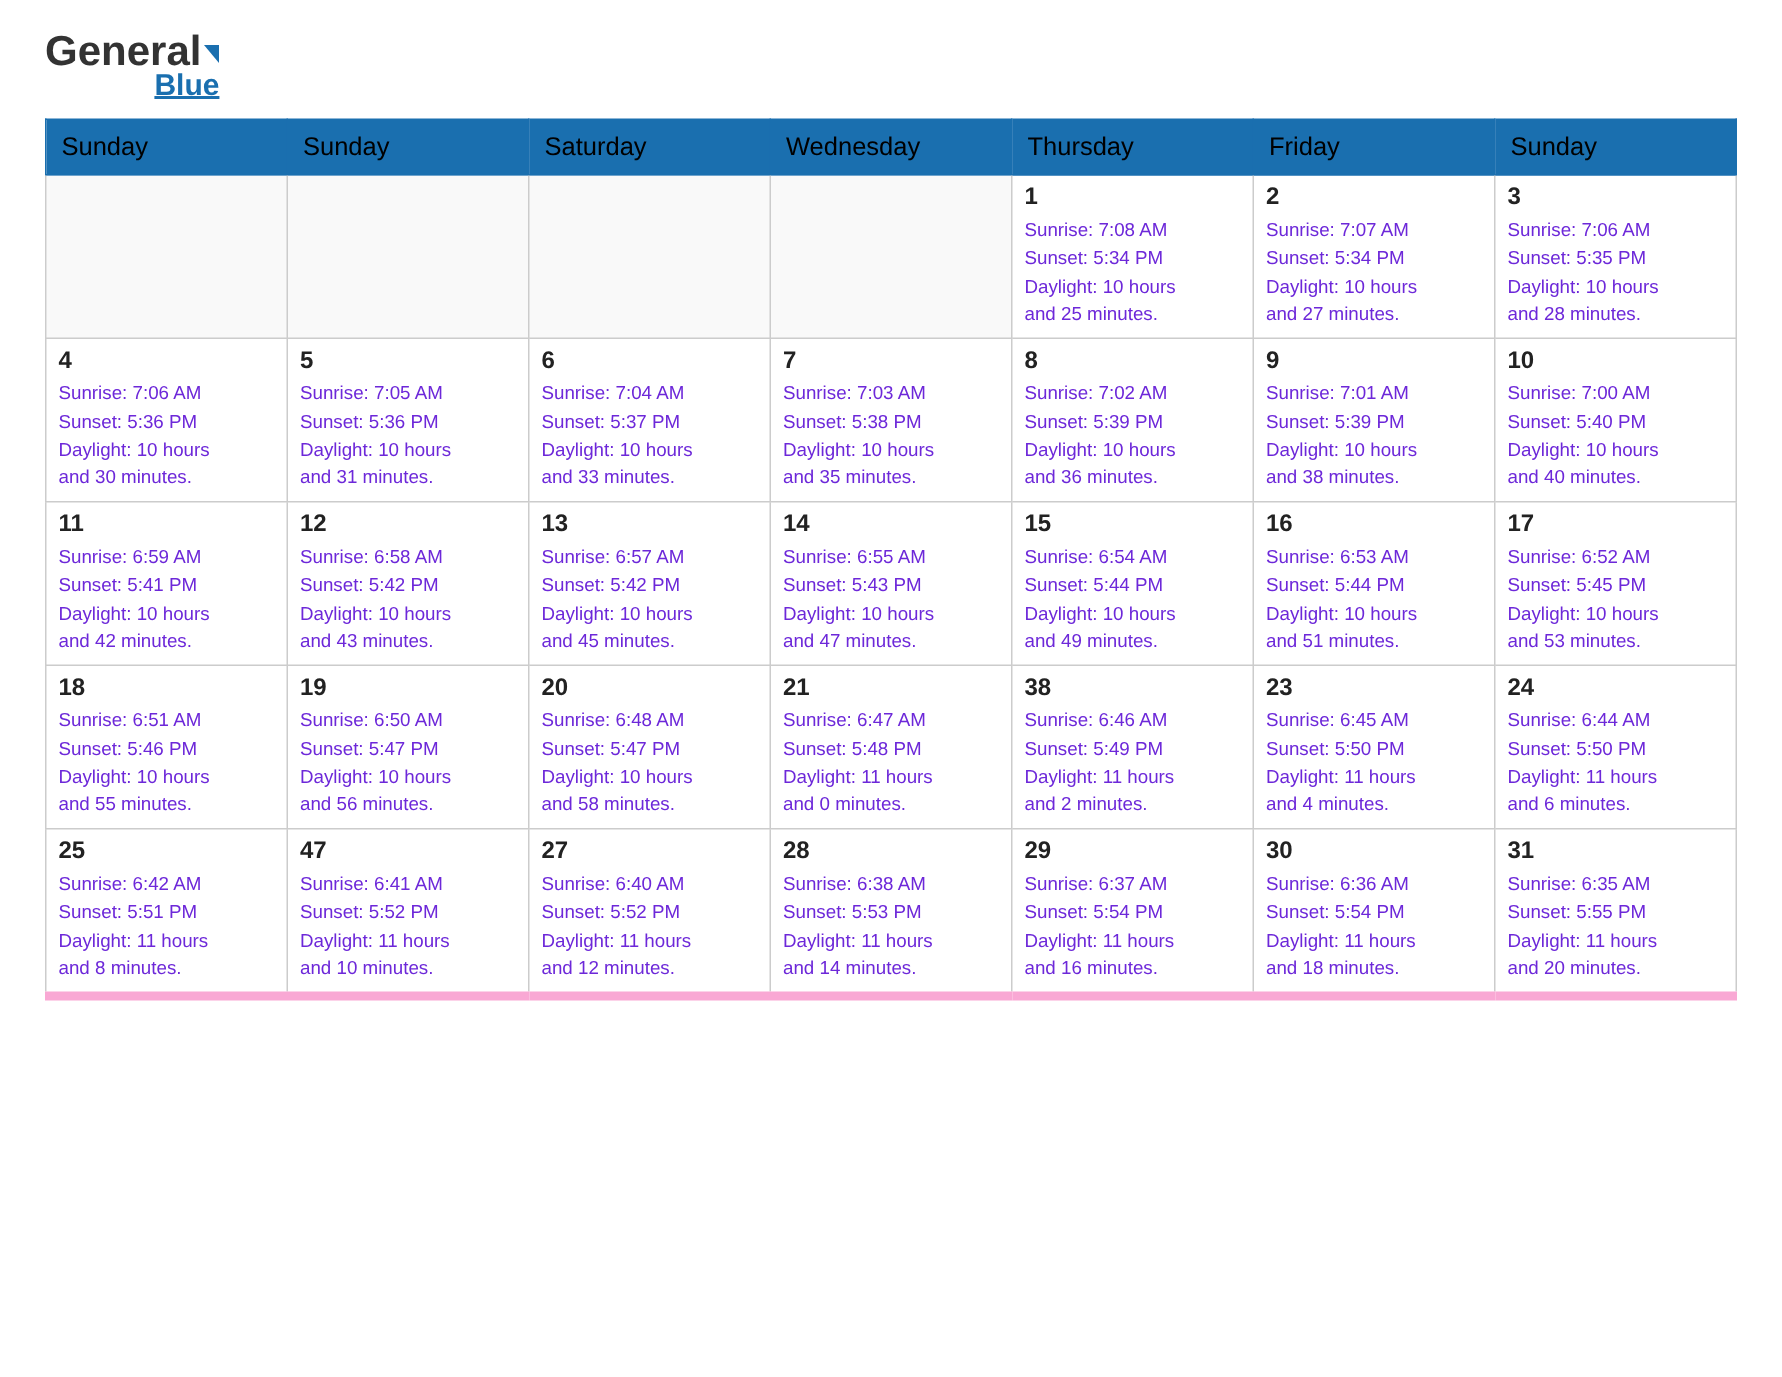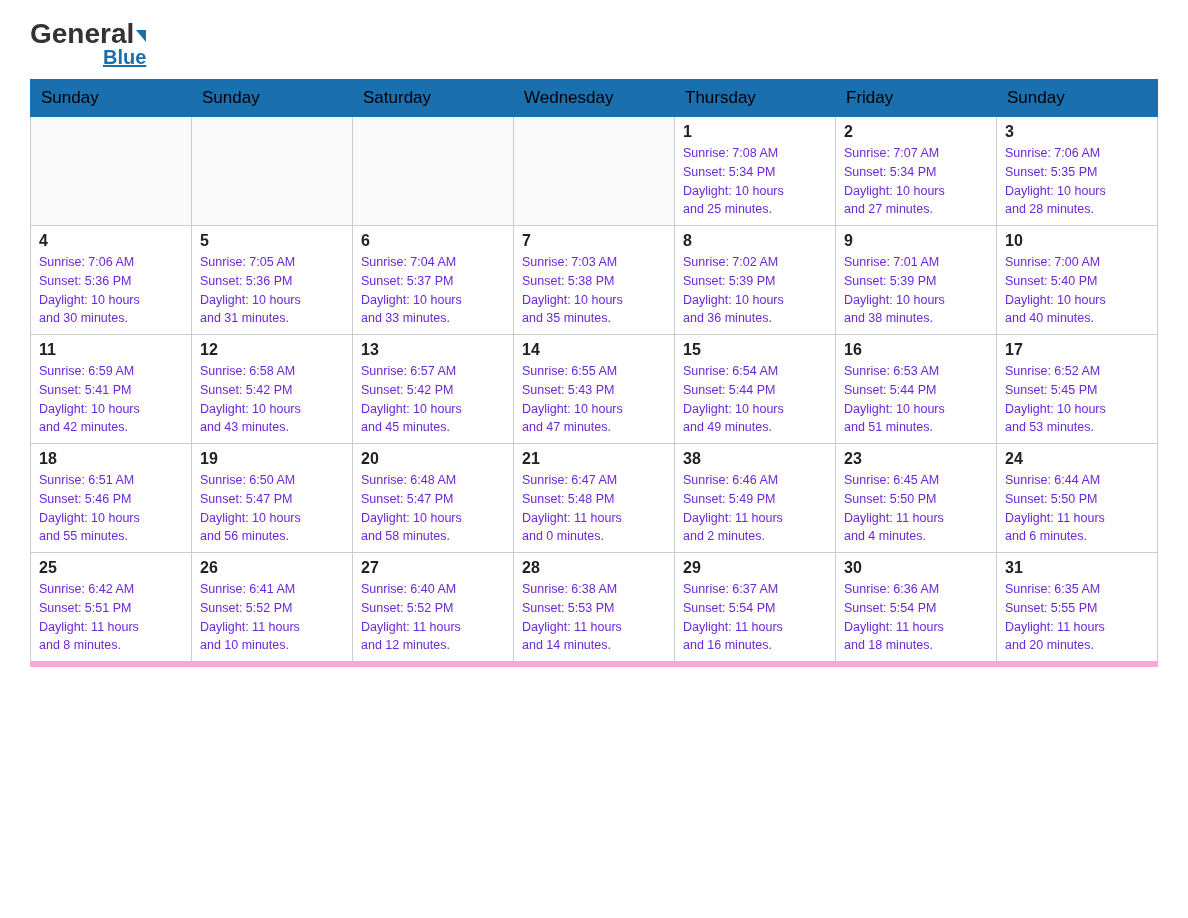--- a/index.html
+++ b/index.html
@@ -232,21 +232,21 @@
           <span class="day-number">24</span>
           <div class="day-info">Sunrise: 6:44 AM<br>Sunset: 5:50 PM<br>Daylight: 11 hours<br>and 6 minutes.</div>
         </td>
       </tr>
       <tr>
         <td>
           <span class="day-number">25</span>
           <div class="day-info">Sunrise: 6:42 AM<br>Sunset: 5:51 PM<br>Daylight: 11 hours<br>and 8 minutes.</div>
         </td>
         <td>
-          <span class="day-number">26</span>
+          <span class="day-number">47</span>
           <div class="day-info">Sunrise: 6:41 AM<br>Sunset: 5:52 PM<br>Daylight: 11 hours<br>and 10 minutes.</div>
         </td>
         <td>
           <span class="day-number">27</span>
           <div class="day-info">Sunrise: 6:40 AM<br>Sunset: 5:52 PM<br>Daylight: 11 hours<br>and 12 minutes.</div>
         </td>
         <td>
           <span class="day-number">28</span>
           <div class="day-info">Sunrise: 6:38 AM<br>Sunset: 5:53 PM<br>Daylight: 11 hours<br>and 14 minutes.</div>
         </td>

